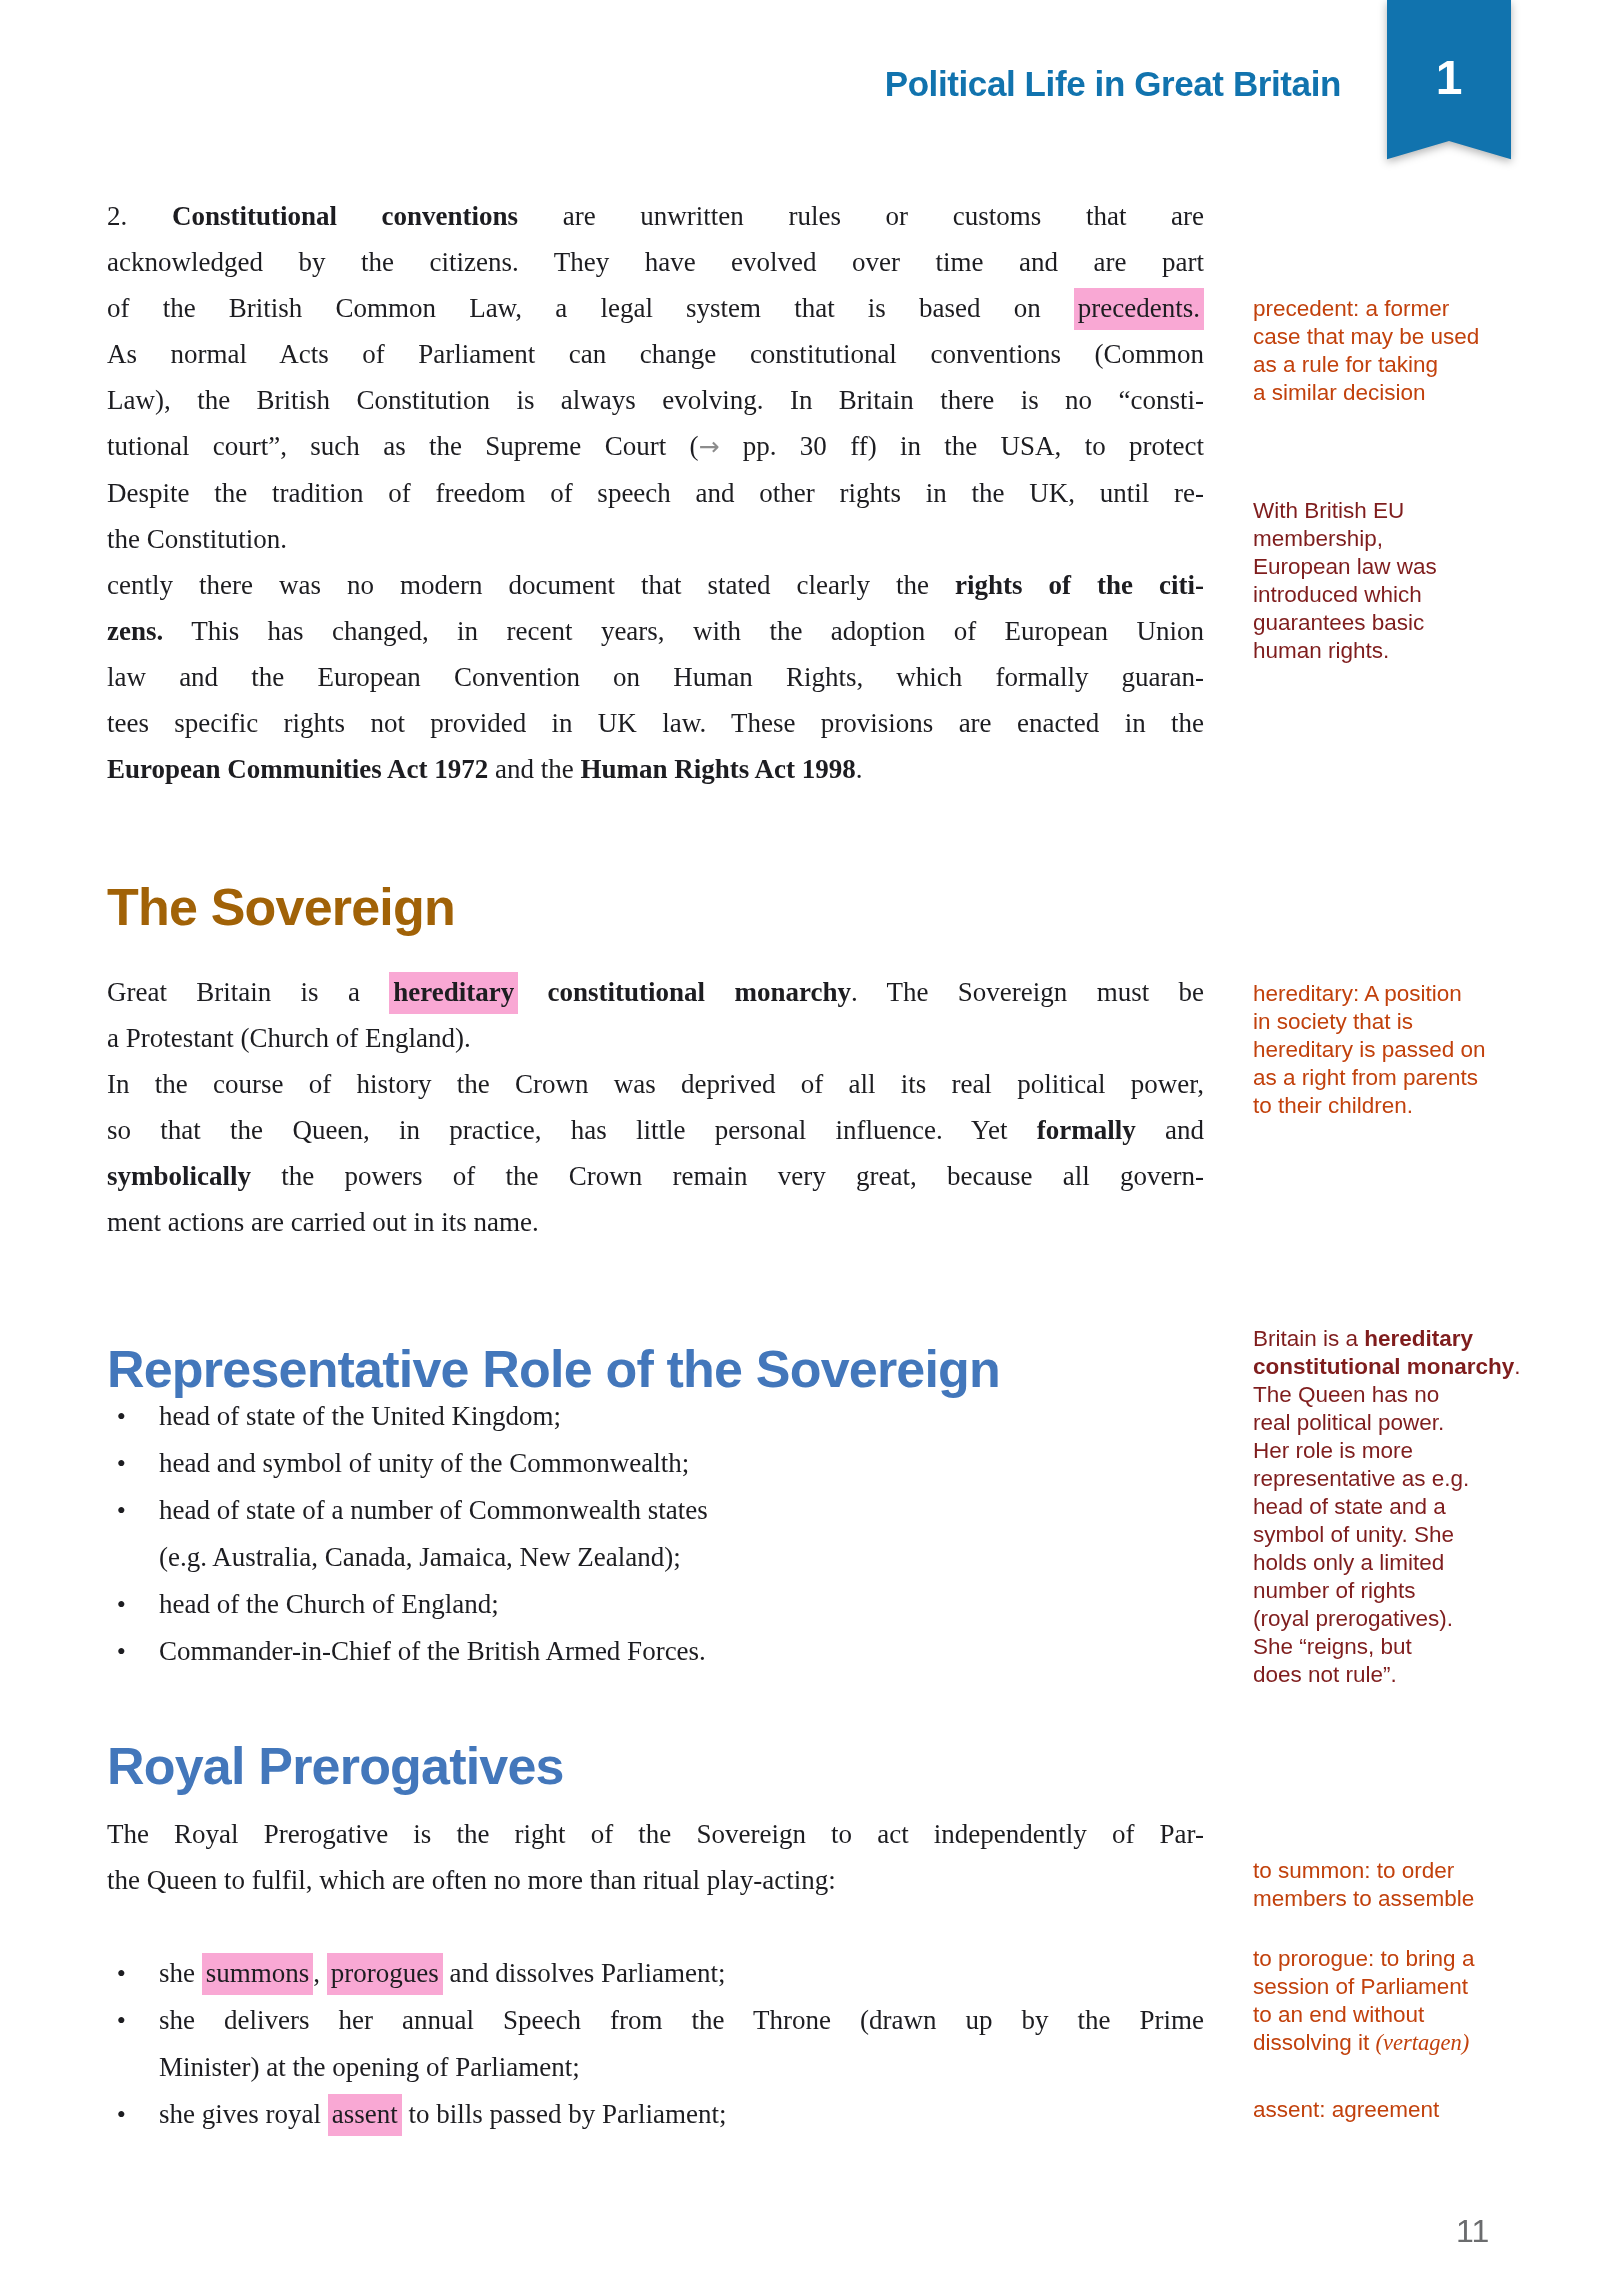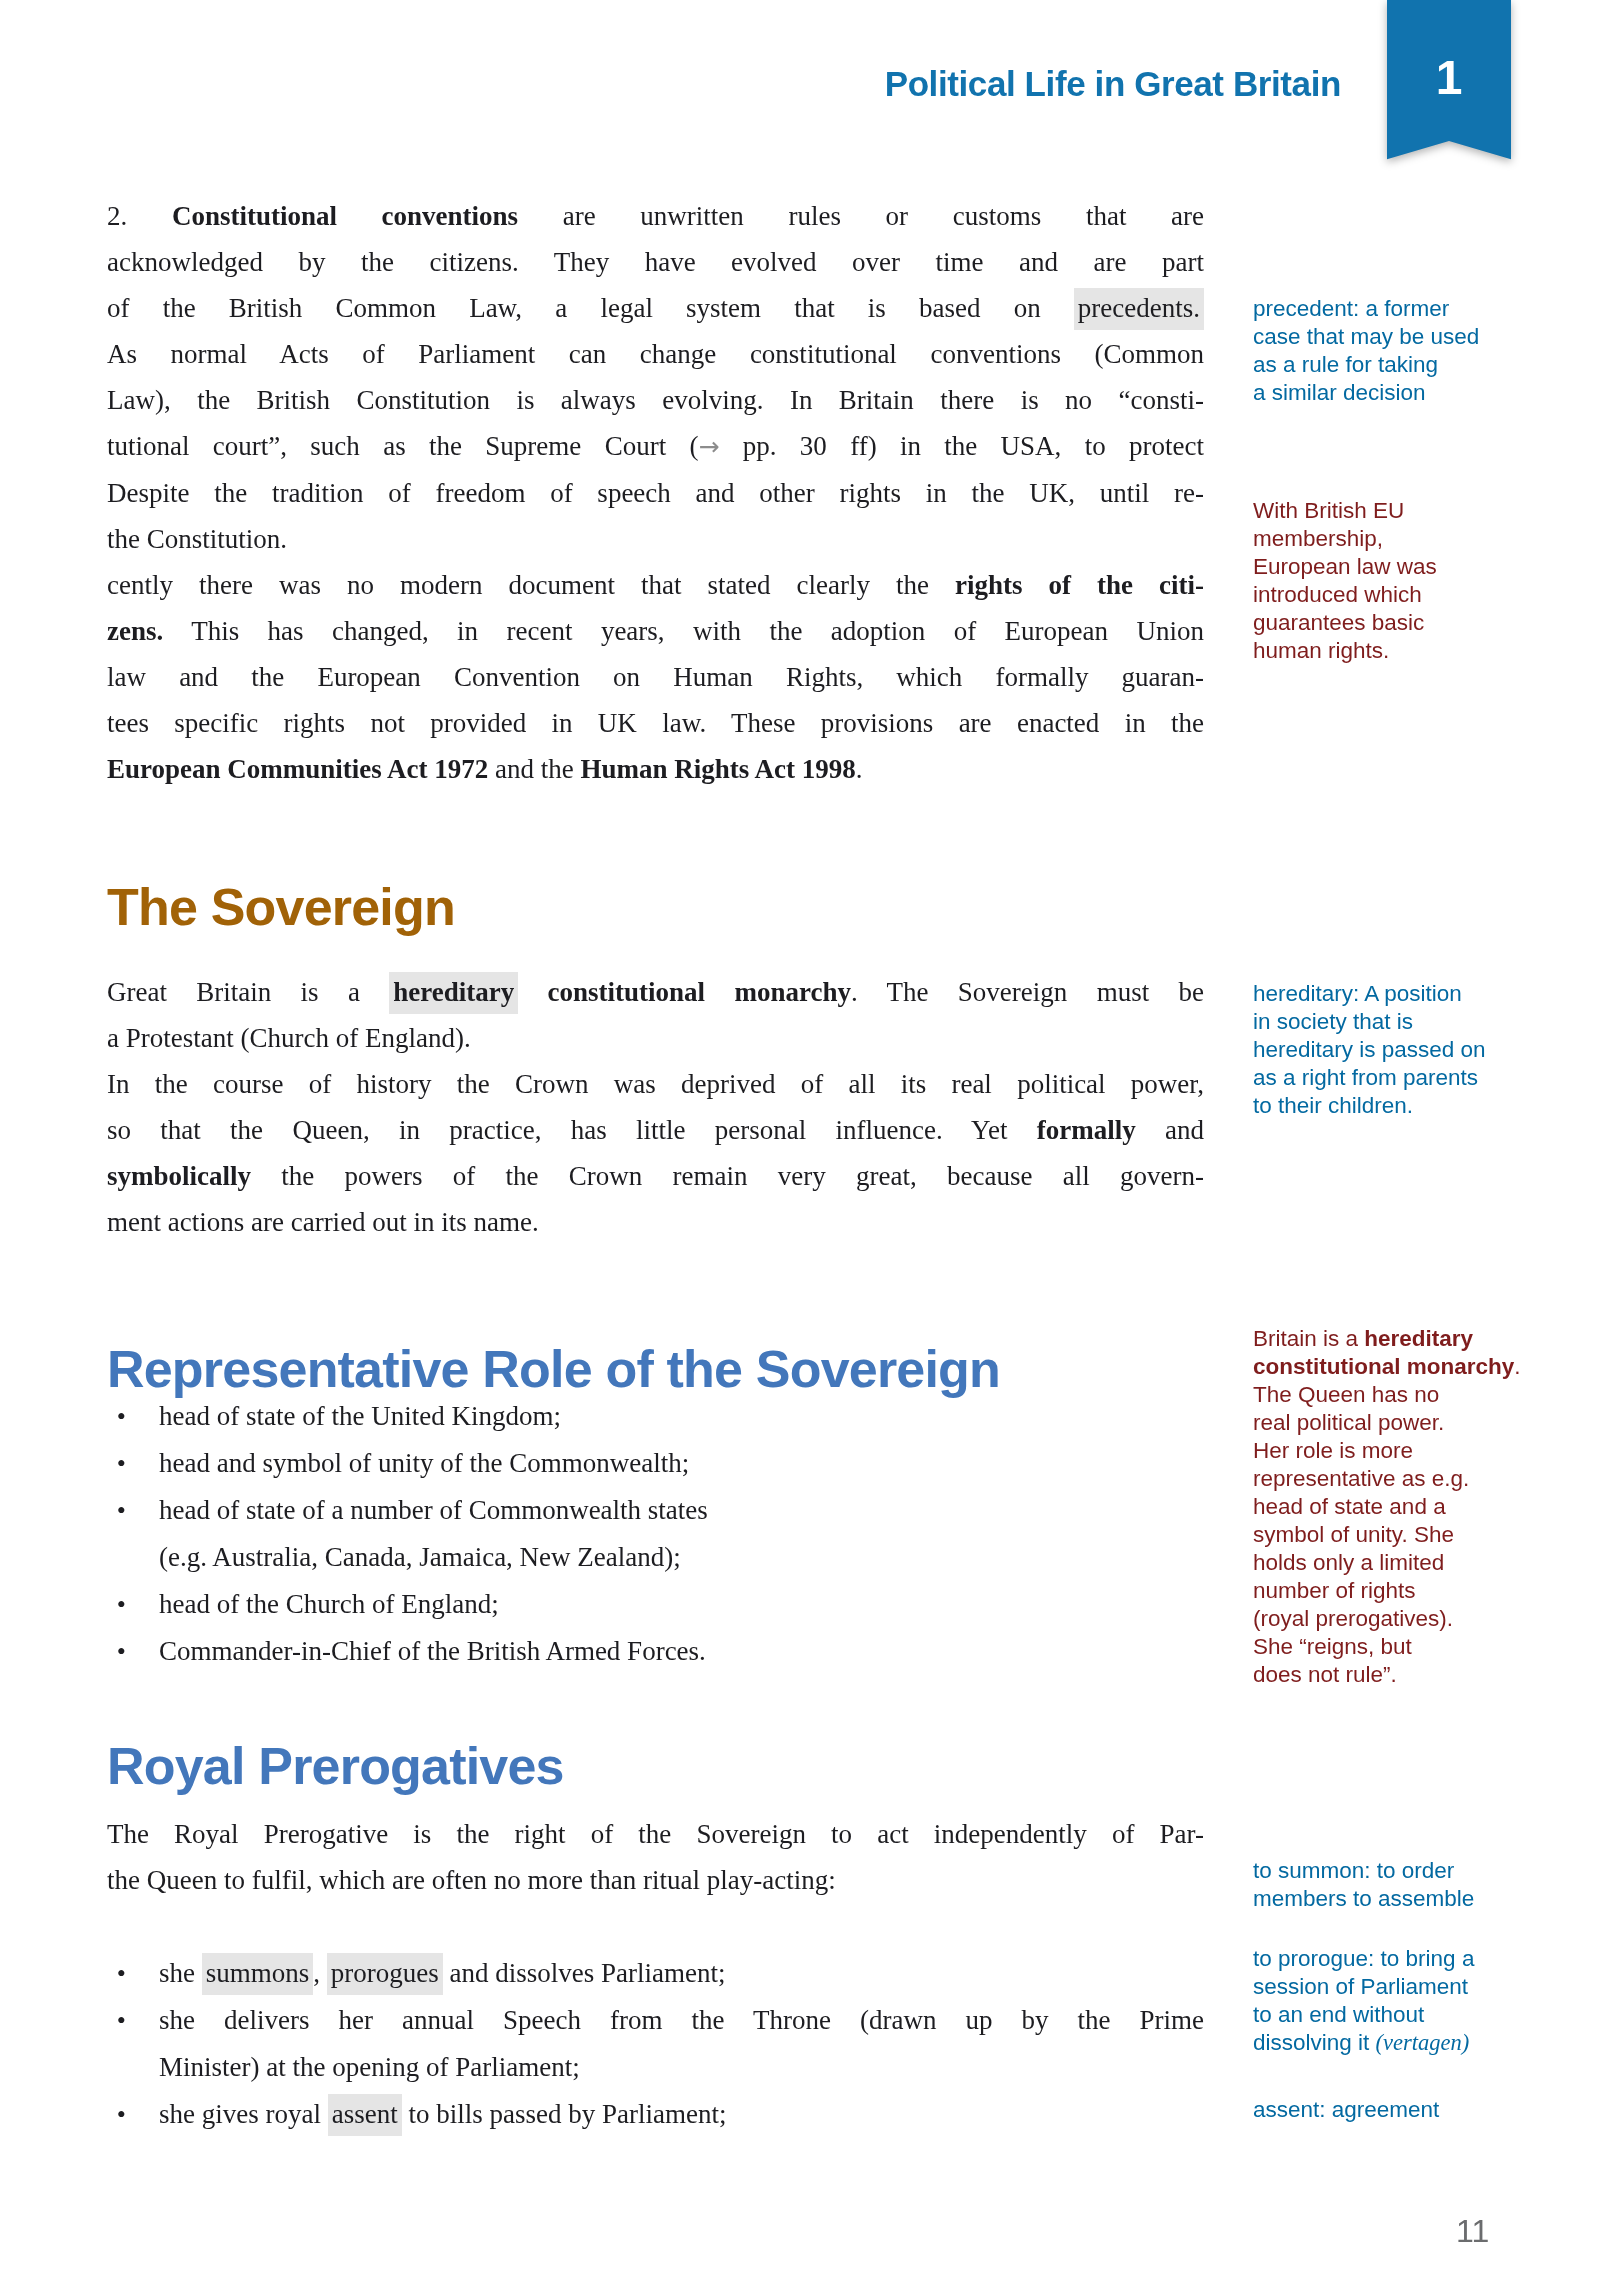--- a/index.html
+++ b/index.html
@@ -17,38 +17,38 @@
   
   .block{position:absolute;left:107px;width:1097px;font-size:27px;line-height:46px;}
   .block.bullets{line-height:47px;}
   .line{position:relative;height:inherit;}
   .block .line{line-height:inherit;height:auto;}
   .just{text-align:justify;text-align-last:justify;-moz-text-align-last:justify;}
   .ind{padding-left:52px;}
   .marker{position:absolute;left:9.7px;top:0;font-size:26px;}
   .b{font-weight:700;}
   .i{font-style:italic;font-family:Liberation Serif, serif;}
-  .hl{background:#e5e5e5;padding:4.8px 4px 7.2px 4px;}
+  .hl{background:#f9a8d4;padding:4.8px 4px 7.2px 4px;}
   .arrow{color:#8c8c8c;font-family:"DejaVu Sans",sans-serif;font-size:25px;}
   #intro-block{top:193px;}
   #sovereign-block{top:969px;}
   #rep-bullets{top:1393px;}
   #royal-para{top:1811px;}
   #royal-bullets{top:1950px;}
   
   .h-black,.h-blue{position:absolute;left:107px;font-family:"Liberation Sans",sans-serif;
                    font-weight:700;font-size:52px;line-height:56px;letter-spacing:-0.8px;}
   .h-black{color:#a16207;top:879px;}
   #rep-heading{color:#4377bb;top:1341px;}
   #royal-heading{color:#4377bb;top:1738px;}
   
   .margin-col{position:absolute;left:1253px;top:0;width:346px;height:100%;}
   .mnote{position:absolute;left:0;width:346px;font-family:"Liberation Sans",sans-serif;
          font-size:22.5px;line-height:28px;white-space:pre-line;}
-  .mnote.gray{color:#0369a1;}
+  .mnote.gray{color:#c2410c;}
   .mnote.blue{color:#7f1d1d;}
   .mn1{top:295px;} .mn2{top:497px;} .mn3{top:980px;} .mn4{top:1325px;}
   .mn5{top:1857px;} .mn6{top:1945px;} .mn7{top:2096px;}
   
   .page-num{position:absolute;left:1456px;top:2188px;font-family:"Liberation Sans",sans-serif;
             font-size:32px;color:#6b6c6e;margin-top:25px;}
 </style>
 </head>
 <body>
 

